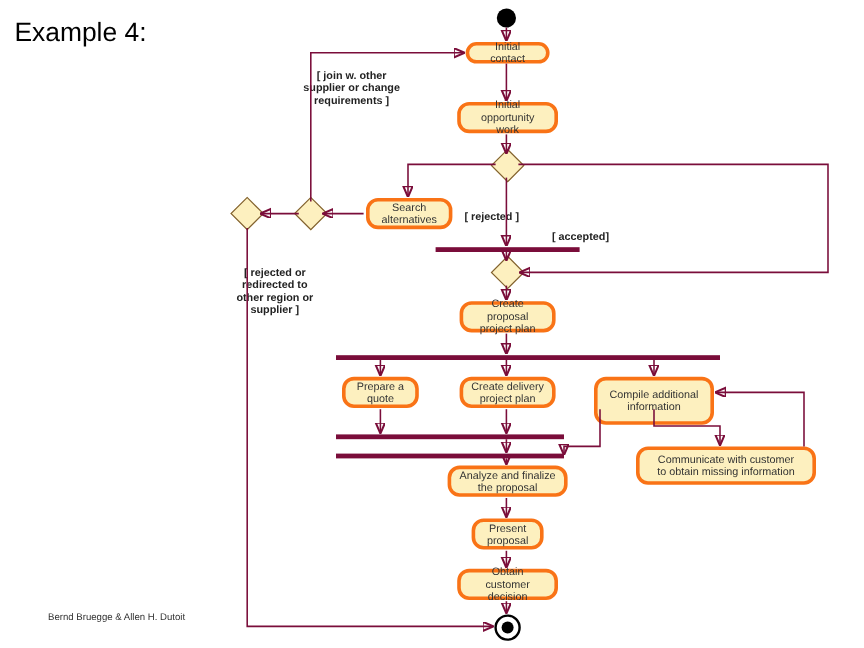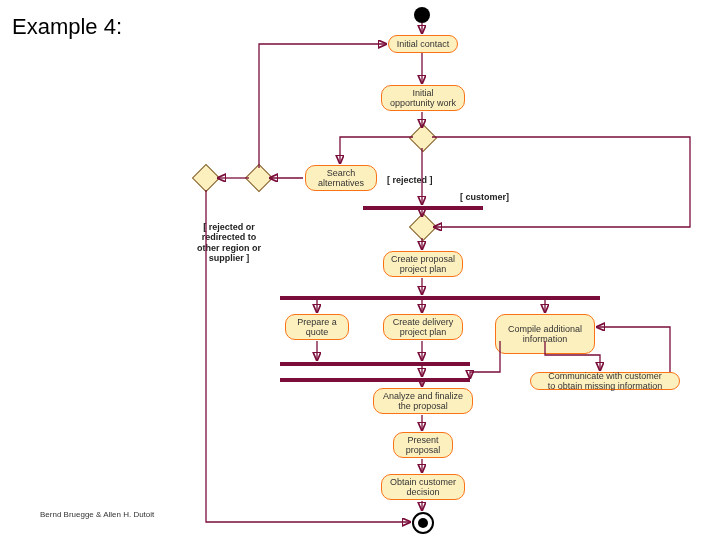--- a/index.html
+++ b/index.html
@@ -1,19 +1,19 @@
 <!DOCTYPE html>
 <html><head>
 <meta charset="utf-8">
 <style>
   html,body{margin:0;padding:0;width:720px;height:540px;background:#fff;font-family:Arial,Helvetica,sans-serif;overflow:hidden}
   .canvas{position:relative;width:720px;height:540px}
   .title{position:absolute;font-weight:normal;font-size:22px}
   .credit{position:absolute;font-size:8px;color:#333}
-  .activity{position:absolute;background:#fdf0bf;border:1px solid #f97316;border-radius:10px;text-align:center;font-size:9px;line-height:1.15;color:#333;display:flex;align-items:center;justify-content:center;padding:3px 6px;box-sizing:border-box}
+  .activity{position:absolute;background:#fdf0bf;border:3px solid #f97316;border-radius:10px;text-align:center;font-size:9px;line-height:1.15;color:#333;display:flex;align-items:center;justify-content:center;padding:3px 6px;box-sizing:border-box}
   .guard{position:absolute;font-size:9px;font-weight:bold;color:#222;text-align:center;line-height:1.15}
   .syncbar{position:absolute;height:4px;background:#7a0d3a}
   .diamond{position:absolute;width:18px;height:18px;background:#fdf0bf;border:1px solid #806030;transform:rotate(45deg)}
   .initial{position:absolute;width:16px;height:16px;border-radius:50%;background:#000}
   .final{position:absolute;width:18px;height:18px;border:2px solid #000;border-radius:50%;display:flex;align-items:center;justify-content:center}
   .final>div{width:10px;height:10px;border-radius:50%;background:#000}
   svg.arrows{position:absolute;left:0;top:0;width:720px;height:540px;pointer-events:none}
   svg.arrows line, svg.arrows polyline, svg.arrows path{stroke:#7a0d3a;stroke-width:1.3;fill:none}
 </style>
 </head>
@@ -32,45 +32,48 @@
   <div class="activity" style="left:305px;top:165px;width:72px;height:26px;white-space:pre-line">Search
 alternatives</div>
   <div class="activity" style="left:383px;top:251px;width:80px;height:26px;white-space:pre-line">Create proposal
 project plan</div>
   <div class="activity" style="left:285px;top:314px;width:64px;height:26px;white-space:pre-line">Prepare a
 quote</div>
   <div class="activity" style="left:383px;top:314px;width:80px;height:26px;white-space:pre-line">Create delivery
 project plan</div>
   <div class="activity" style="left:495px;top:314px;width:100px;height:40px;white-space:pre-line">Compile additional
 information</div>
-  <div class="activity" style="left:530px;top:372px;width:150px;height:18px;white-space:pre-line">Communicate with customer
+  <div class="activity" style="left:530px;top:372px;width:150px;height:32px;white-space:pre-line">Communicate with customer
 to obtain missing information</div>
   <div class="activity" style="left:373px;top:388px;width:100px;height:26px;white-space:pre-line">Analyze and finalize
 the proposal</div>
   <div class="activity" style="left:393px;top:432px;width:60px;height:26px;white-space:pre-line">Present
 proposal</div>
   <div class="activity" style="left:381px;top:474px;width:84px;height:26px;white-space:pre-line">Obtain customer
 decision</div>
 
   <div class="diamond" style="left:413px;top:128px"></div>
   <div class="diamond" style="left:249px;top:168px"></div>
   <div class="diamond" style="left:196px;top:168px"></div>
   <div class="diamond" style="left:413px;top:217px"></div>
 
   <div class="syncbar" style="left:363px;top:206px;width:120px"></div>
   <div class="syncbar" style="left:280px;top:296px;width:320px"></div>
   <div class="syncbar" style="left:280px;top:362px;width:190px"></div>
   <div class="syncbar" style="left:280px;top:378px;width:190px"></div>
 
+  <div class="guard" style="left:238px;top:58px;width:110px;white-space:pre-line">[ join w. other
+supplier or change
+requirements ]</div>
   <div class="guard" style="left:185px;top:222px;width:88px;white-space:pre-line;text-align:center">[ rejected or
 redirected to
 other region or
 supplier ]</div>
   <div class="guard" style="left:387px;top:175px">[ rejected ]</div>
-  <div class="guard" style="left:460px;top:192px">[ customer]</div>
+  <div class="guard" style="left:460px;top:192px">[ accepted]</div>
 
   <div class="final" style="left:412px;top:512px">
       <div></div>
     </div>
 
   <svg class="arrows">
     <defs>
       <marker id="ah" markerWidth="7" markerHeight="7" refX="6" refY="3" orient="auto">
         <path d="M0,0 L7,3 L0,6 z" fill="#7a0d3a"></path>
       </marker>

